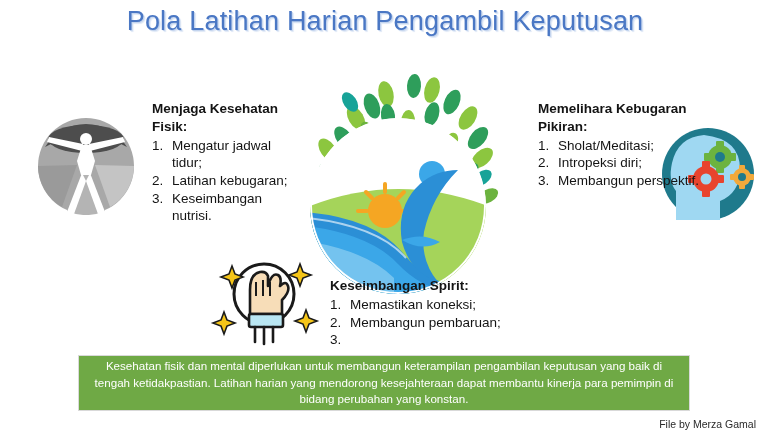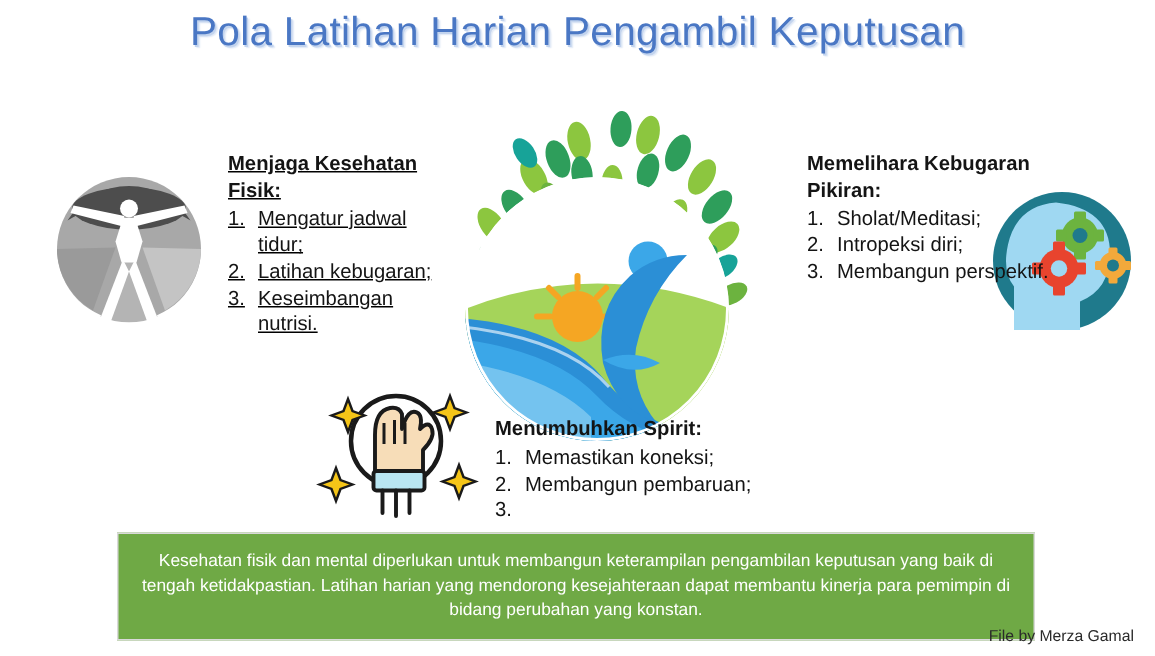--- a/index.html
+++ b/index.html
@@ -55,21 +55,21 @@
     align-items: flex-start;
     margin-bottom: 0px;
   }
   .li-num {
     width: 20px;
     flex: 0 0 20px;
     text-align: left;
   }
   .li-txt { flex: 1 1 auto; }
 
-  #block-fisik   { left: 152px; top: 100px;  width: 150px; text-decoration: underline; }
+  #block-fisik   { left: 152px; top: 100px;  width: 150px; }
   #block-pikiran { left: 538px; top: 100px;  width: 165px; }
   #block-spirit  { left: 330px; top: 277px;  width: 200px; }
 
   
   #icon-fisik {
     position: absolute;
     left: 37px;
     top: 117px;
     width: 98px;
     height: 98px;
@@ -98,21 +98,21 @@
     width: 232px;
     height: 250px;
   }
 
   
   #banner {
     position: absolute;
     left: 78px;
     top: 355px;
     width: 612px;
-    height: 72px;
+    height: 56px;
     background: #6fa945;
     border: 1px solid #d9d9d9;
     box-sizing: border-box;
     display: flex;
     align-items: center;
     justify-content: center;
     padding: 0 10px;
   }
   #banner-text {
     color: #ffffff;
@@ -328,21 +328,21 @@
         <span class="li-txt">Intropeksi diri;</span>
       </li>
       <li>
         <span class="li-num">3.</span>
         <span class="li-txt">Membangun perspektif.</span>
       </li>
     </ul>
   </div>
 
   <div class="block" id="block-spirit">
-    <div class="block-head">Menumbuhkan Spirit:</div>
+    <div class="block-head">Keseimbangan Spirit:</div>
     <ul class="block-list">
       <li>
         <span class="li-num">1.</span>
         <span class="li-txt">Memastikan koneksi;</span>
       </li>
       <li>
         <span class="li-num">2.</span>
         <span class="li-txt">Membangun pembaruan;</span>
       </li>
       <li>

